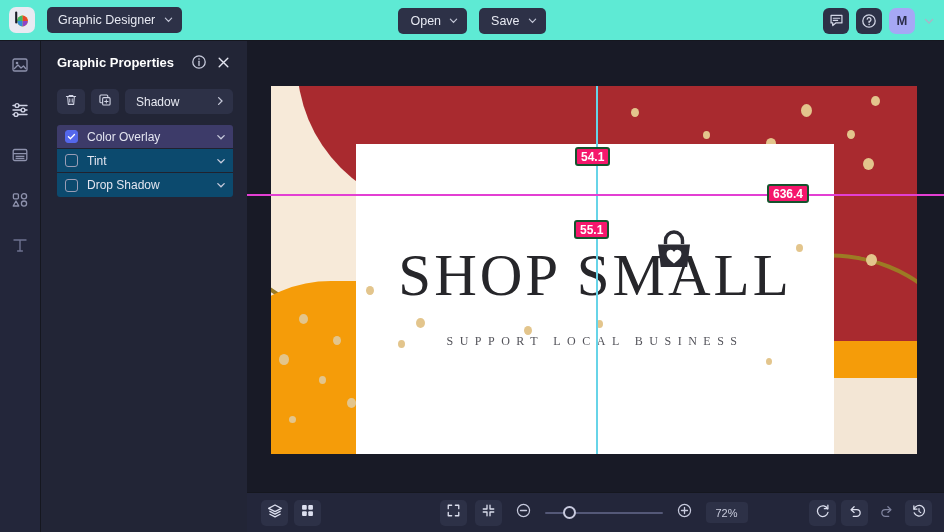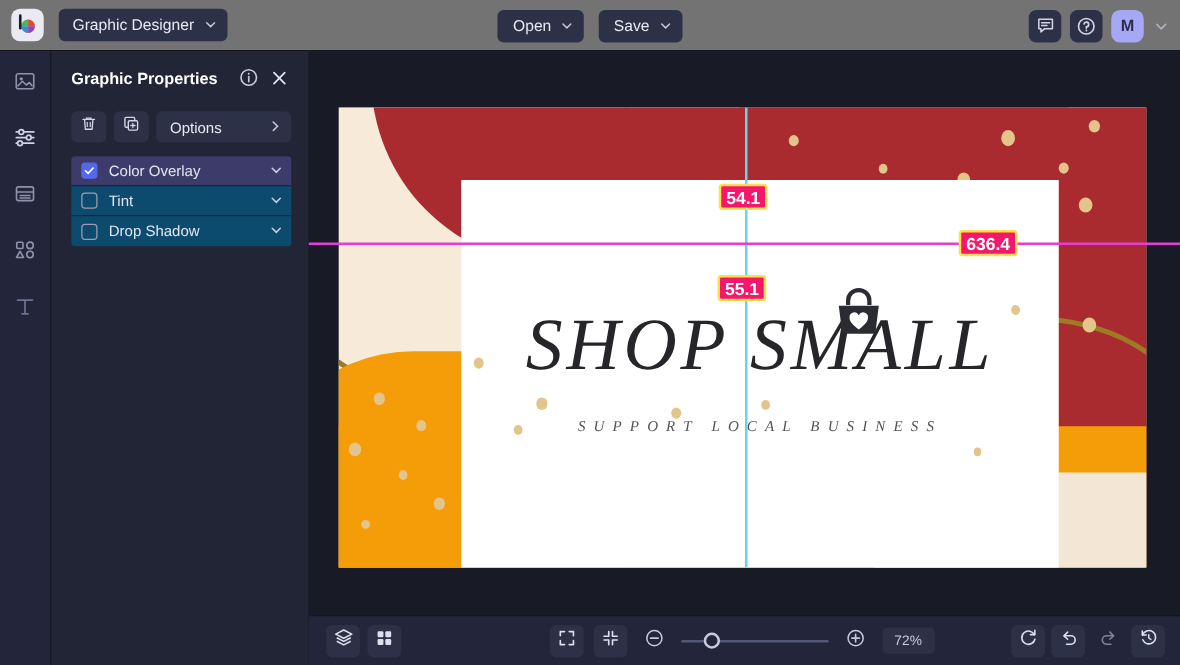--- a/index.html
+++ b/index.html
@@ -7,21 +7,21 @@
     width: 944px; height: 532px;
     background: #181a26;
     font-family: "Liberation Sans", sans-serif;
     overflow: hidden;
   }
   #app { position: relative; width: 944px; height: 532px; }
 
   
   .topbar {
     position: absolute; left: 0; top: 0; width: 944px; height: 41px;
-    background: #737373;
+    background: #5eead4;
     display: flex; align-items: center;
     border-bottom: 1px solid #15171f;
   }
   .logo {
     width: 26px; height: 26px; margin-left: 9px; border-radius: 7px;
     background: #e9eaf2; display: flex; align-items: center; justify-content: center;
     flex: none;
   }
   .doc-chip {
     margin-left: 12px; height: 26px; padding: 0 9px 0 11px;
@@ -158,23 +158,22 @@
   }
   .gold-arc3 {
     position: absolute; left: 470px; top: 170px; width: 220px; height: 150px;
     border: 4px solid #9c7b24; border-radius: 50%;
     border-color: #9c7b24 #9c7b24 transparent transparent;
     transform: rotate(14deg);
   }
   .dot { position: absolute; background: #e3c58c; border-radius: 50%; }
 
   .white-card {
-    position: absolute; left: 98px; top: 58px; width: 478px; height: 328px;
+    position: absolute; left: 85px; top: 58px; width: 478px; height: 328px;
     background: #fff;
-    font-style: italic;
   }
   .headline {
     position: absolute; left: 0; right: 0; top: 102px;
     text-align: center; color: #26262a;
     font-family: "Liberation Serif", serif;
     font-size: 59px; letter-spacing: 3px; line-height: 1; white-space: nowrap;
   }
   .subline {
     position: absolute; left: 0; right: 0; top: 190px;
     text-align: center; color: #53535a;
@@ -186,22 +185,22 @@
   
   .guide-v {
     position: absolute; left: 325px; top: 0; width: 1.5px; height: 368px;
     background: #67d4e8;
   }
   .guide-h {
     position: absolute; left: 0; top: 108px; width: 697px; height: 1.5px;
     background: #e33fd3;
   }
   .badge {
-    position: absolute; background: #f5176c; border: 2px solid #fde047;
-    border-radius: 3px; color: #fff; font-size: 14px; font-weight: bold;
+    position: absolute; background: #f5176c; border: 2px solid #14532d;
+    border-radius: 3px; color: #fff; font-size: 12px; font-weight: bold;
     padding: 1.5px 4px; white-space: nowrap; line-height: 1;
   }
 
   
   .bottombar {
     position: absolute; left: 247px; bottom: 0; width: 697px; height: 40px;
     background: #23263a; border-top: 1px solid #15171f;
     display: flex; align-items: center;
   }
   .bb-left { display: flex; align-items: center; gap: 6px; margin-left: 14px; }
@@ -375,21 +374,21 @@
       <div class="tool-btn">
         <span>
           <svg width="14" height="14" viewBox="0 0 16 16">
             <rect x="2.2" y="2.2" width="9" height="9" rx="1.2" fill="none" stroke="#d3d6e6" stroke-width="1.25"></rect>
             <rect x="5.3" y="5.3" width="8.5" height="8.5" rx="1.2" fill="#2d3147" stroke="#d3d6e6" stroke-width="1.25"></rect>
             <path d="M9.5 7.6 v3.9 M7.6 9.6 h3.9" stroke="#d3d6e6" stroke-width="1.15" stroke-linecap="round"></path>
           </svg>
         </span>
       </div>
       <div class="options-btn">
-        <span>Options</span>
+        <span>Shadow</span>
         <span>
           <svg width="10" height="10" viewBox="0 0 10 10">
               <path d="M3.6 1.6 L7 5 L3.6 8.4" stroke="#c4c7d8" stroke-width="1.3" fill="none" stroke-linecap="round"></path>
             </svg>
         </span>
       </div>
     </div>
 
     <div class="fx-list">
       <div class="fx-row first active">

